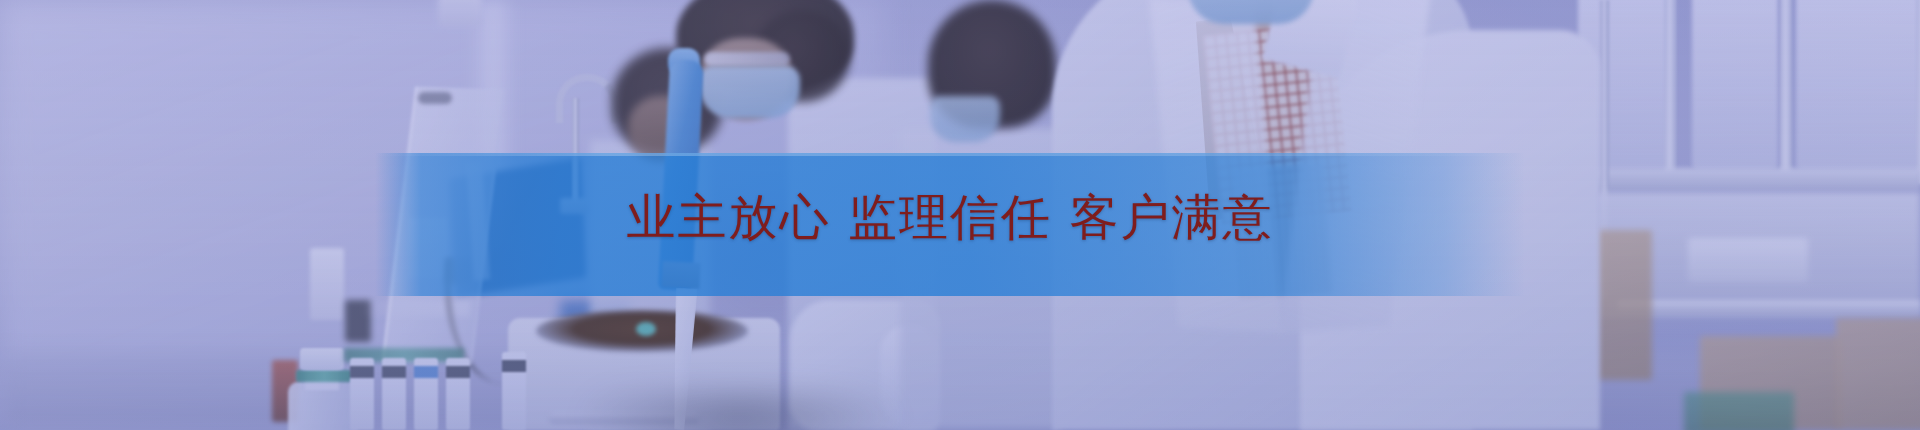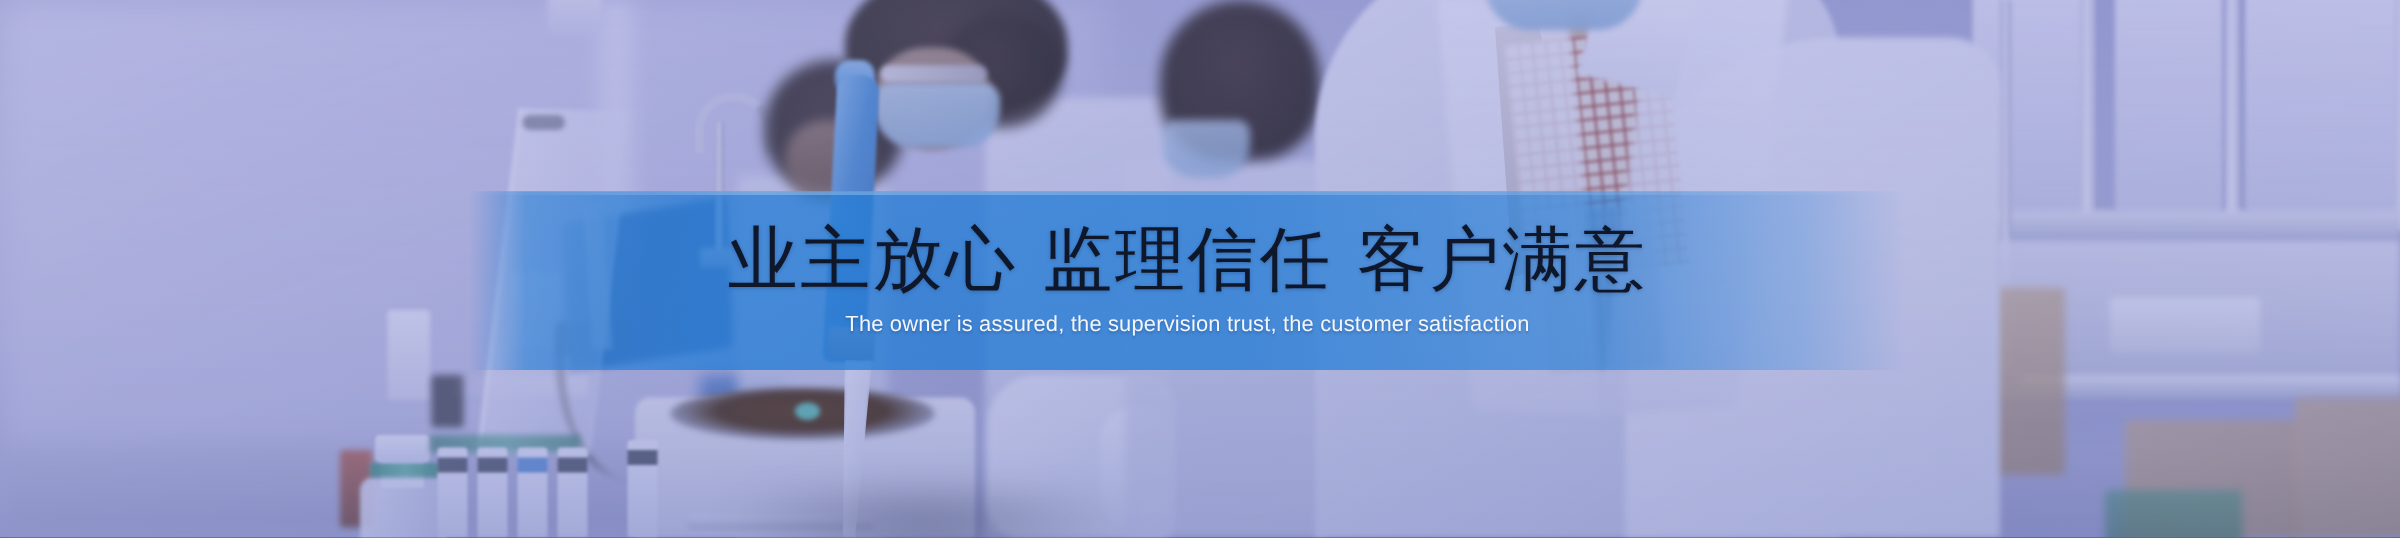--- a/index.html
+++ b/index.html
@@ -697,22 +697,22 @@
     left: 375px;
     top: 153px;
     width: 1150px;
     height: 143px;
     display: flex;
     flex-direction: column;
     align-items: center;
     justify-content: center;
   }
   .headline {
-    color: #0f172a;
-    font-size: 56px;
+    color: #7f1d1d;
+    font-size: 49px;
     line-height: 1;
     letter-spacing: 2px;
     font-weight: 400;
     white-space: nowrap;
     text-shadow: 0 1px 3px rgba(20,50,95,.35);
     margin: 0 0 15px 0;
     font-family: "DejaVu Sans", "Liberation Sans", sans-serif;
   }
   .subline {
     color: #f2f6fb;
@@ -829,16 +829,15 @@
   </div>
 
   <div class="grade"></div>
   <div class="grade2"></div>
 
   <div class="band"></div>
   <div class="band-top-hi"></div>
 
   <div class="band-text">
     <div class="headline">业主放心 监理信任  客户满意</div>
-    <div class="subline">The owner is assured, the supervision trust, the customer satisfaction</div>
   </div>
 
 </div>
 
 </body></html>

